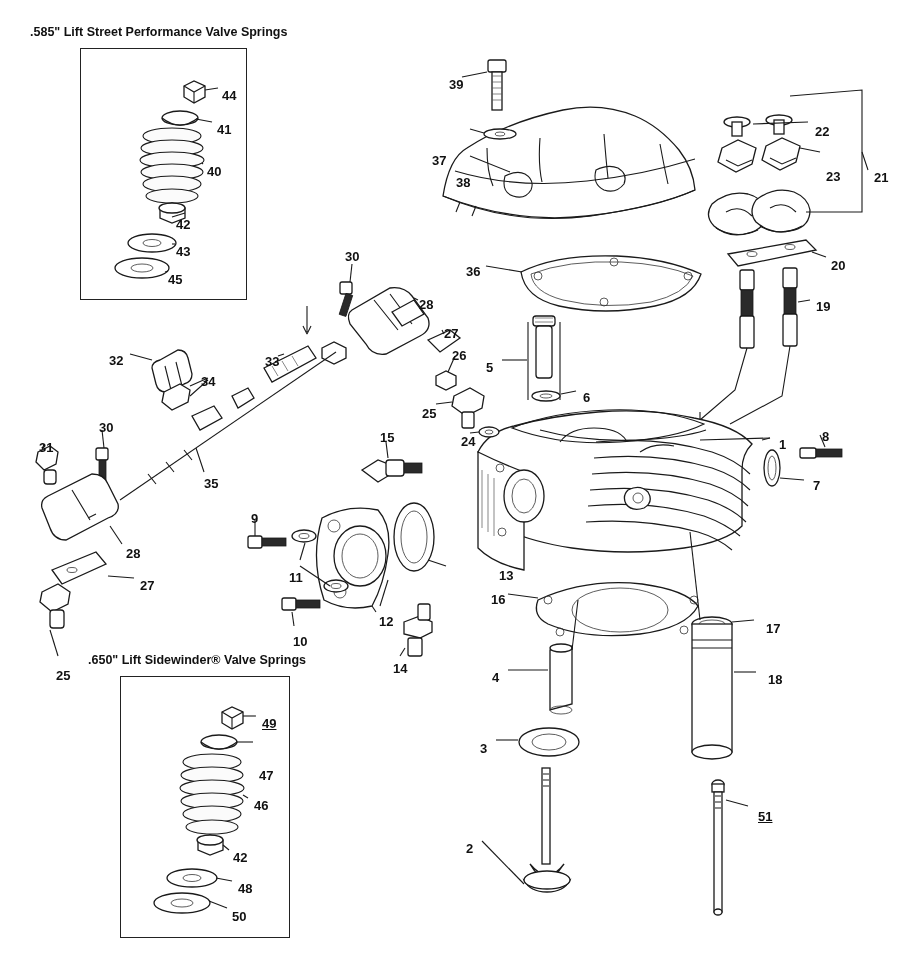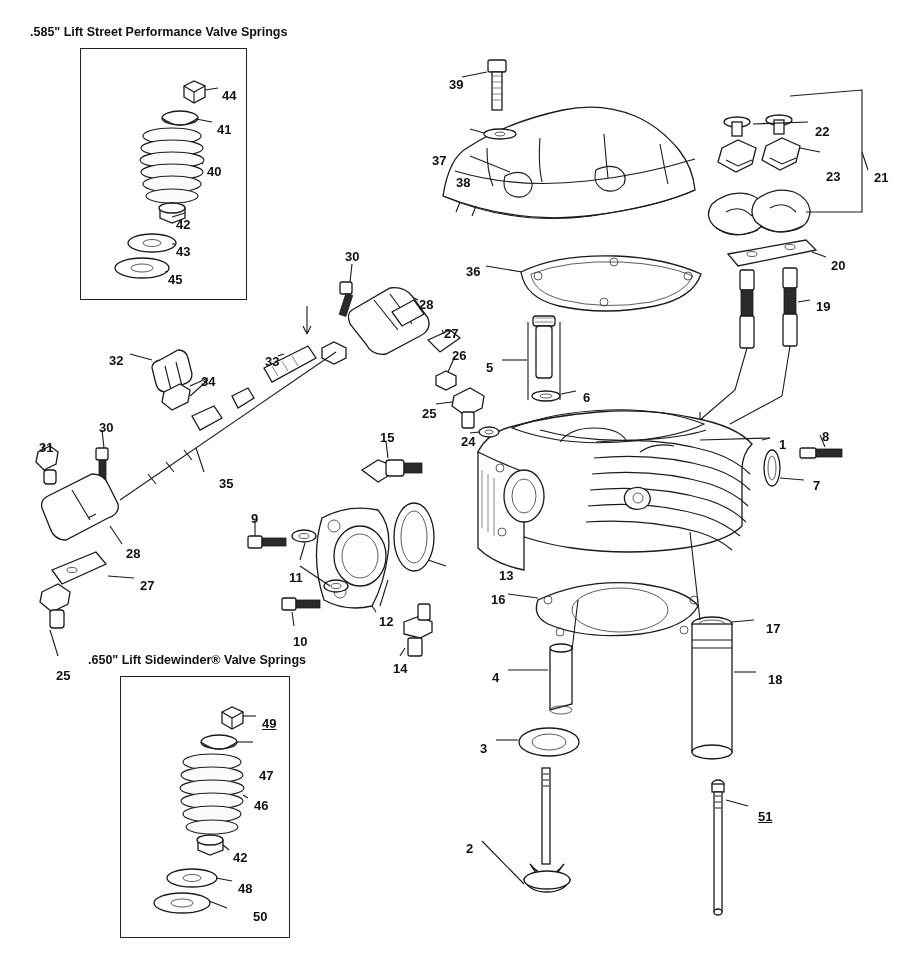--- a/index.html
+++ b/index.html
@@ -440,32 +440,32 @@
   <div class="callout" style="left:444px; top:326px;">27</div>
   <div class="callout" style="left:140px; top:578px;">27</div>
   <div class="callout" style="left:419px; top:297px;">28</div>
   <div class="callout" style="left:126px; top:546px;">28</div>
   <div class="callout" style="left:345px; top:249px;">30</div>
   <div class="callout" style="left:99px;  top:420px;">30</div>
   <div class="callout" style="left:39px;  top:440px;">31</div>
   <div class="callout" style="left:109px; top:353px;">32</div>
   <div class="callout" style="left:265px; top:354px;">33</div>
   <div class="callout" style="left:201px; top:374px;">34</div>
-  <div class="callout" style="left:219px; top:476px;">35</div>
+  <div class="callout" style="left:204px; top:476px;">35</div>
   <div class="callout" style="left:466px; top:264px;">36</div>
   <div class="callout" style="left:432px; top:153px;">37</div>
   <div class="callout" style="left:456px; top:127px;margin-top:48px;">38</div>
   <div class="callout" style="left:449px; top:77px;">39</div>
   <div class="callout" style="left:207px; top:164px;">40</div>
   <div class="callout" style="left:217px; top:122px;">41</div>
   <div class="callout" style="left:176px; top:217px;">42</div>
   <div class="callout" style="left:176px; top:244px;">43</div>
   <div class="callout" style="left:222px; top:88px;">44</div>
   <div class="callout" style="left:168px; top:272px;">45</div>
   <div class="callout" style="left:254px; top:798px;">46</div>
   <div class="callout" style="left:259px; top:768px;">47</div>
   <div class="callout" style="left:238px; top:881px;">48</div>
   <div class="callout" style="left:262px; top:716px;text-decoration:underline;">49</div>
-  <div class="callout" style="left:232px; top:909px;margin-left:21px;">50</div>
+  <div class="callout" style="left:232px; top:909px;">50</div>
   <div class="callout" style="left:758px; top:809px;text-decoration:underline;">51</div>
   <div class="callout" style="left:233px; top:850px;">42</div>
 
 </div>
 
 </body></html>

